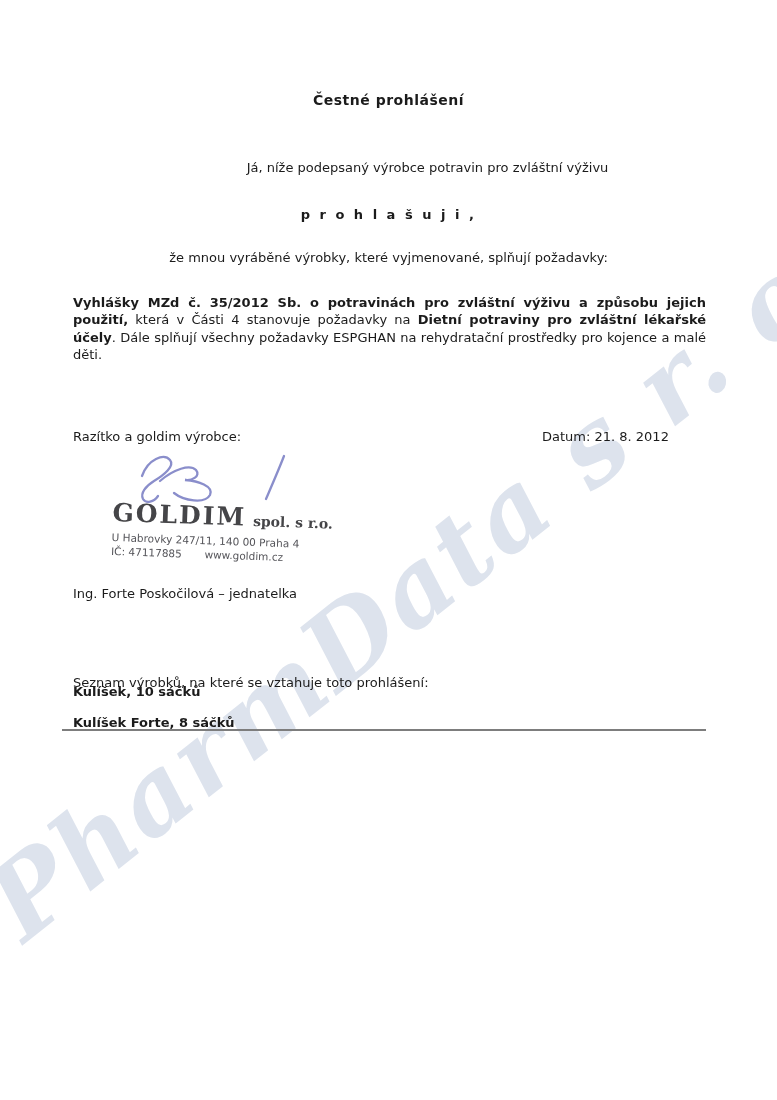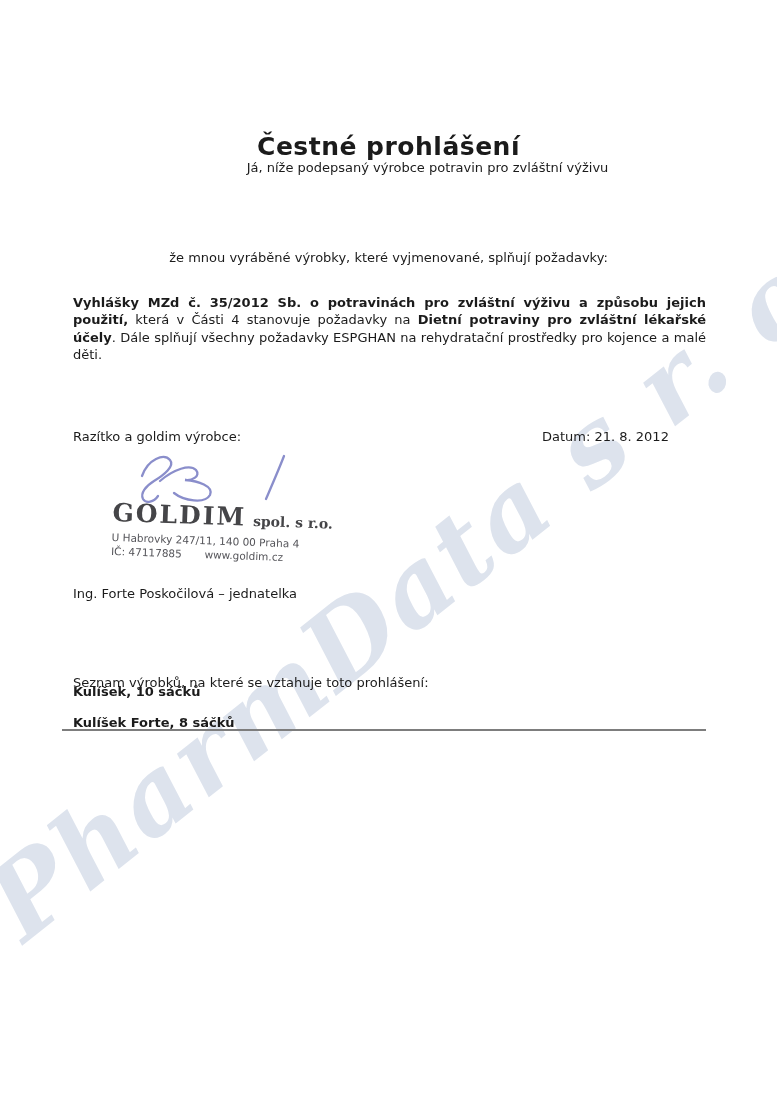--- a/index.html
+++ b/index.html
@@ -22,21 +22,21 @@
     font-size:104px;
     letter-spacing:3px;
     white-space:nowrap;
     z-index:0;
     user-select:none;
   }
   
   .content { position:absolute; inset:0; z-index:1; }
   .abs { position:absolute; }
   .centered { left:0; width:777px; text-align:center; }
-  .doc-title { top:92px; font-size:25px; font-weight:bold; letter-spacing:0.5px;margin-top:40px; }
+  .doc-title { top:92px; font-size:14px; font-weight:bold; letter-spacing:0.5px; }
   .intro-line { top:160px;padding-left:39px; }
   .declare-word { top:207px; font-weight:bold; letter-spacing:2.5px; }
   .req-line { top:250px; }
   .main-par {
     top:281px; left:73px; width:633px;
     text-align:justify; line-height:17.4px;
   }
   .main-par b { font-weight:bold; }
   .stamp-label { top:429px; left:73px; }
   .date-label { top:429px; left:542px; }
@@ -69,20 +69,21 @@
 <div class="page">
 
   <div class="watermark" style="color: rgb(221, 227, 237);">PharmData s r. o.</div>
 
   <div class="content">
 
     <div class="abs centered doc-title">Čestné prohlášení</div>
 
     <div class="abs centered intro-line">Já, níže podepsaný výrobce potravin pro zvláštní výživu</div>
 
+    <div class="abs centered declare-word">p r o h l a š u j i ,</div>
 
     <div class="abs centered req-line">že mnou vyráběné výrobky, které vyjmenované, splňují požadavky:</div>
 
     <p class="abs main-par"><b>Vyhlášky MZd č. 35/2012 Sb. o potravinách pro zvláštní výživu a způsobu jejich použití,</b><span> která v Části 4 stanovuje požadavky na </span><b>Dietní potraviny pro zvláštní lékařské účely</b><span>. Dále splňují všechny požadavky ESPGHAN na rehydratační prostředky pro kojence a malé děti.</span></p>
 
     <div class="abs stamp-label">Razítko a goldim výrobce:</div>
 
     <div class="abs date-label">Datum: 21. 8. 2012</div>
 
     <svg class="signature-svg" width="200" height="62" viewBox="0 0 200 62" fill="none">

